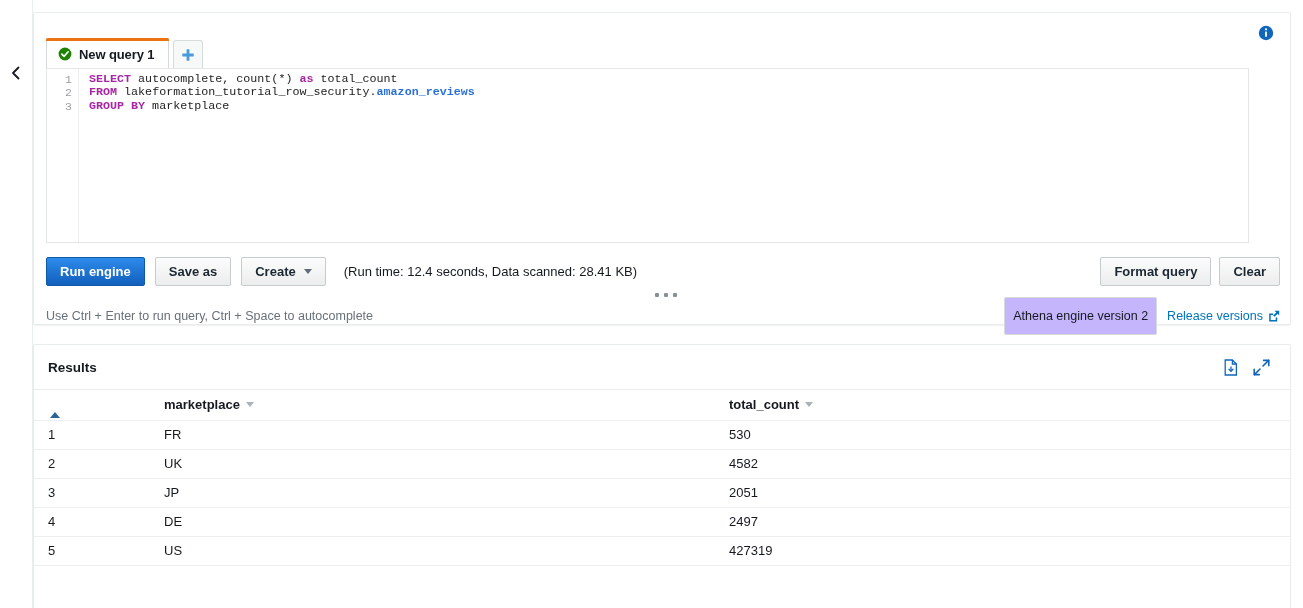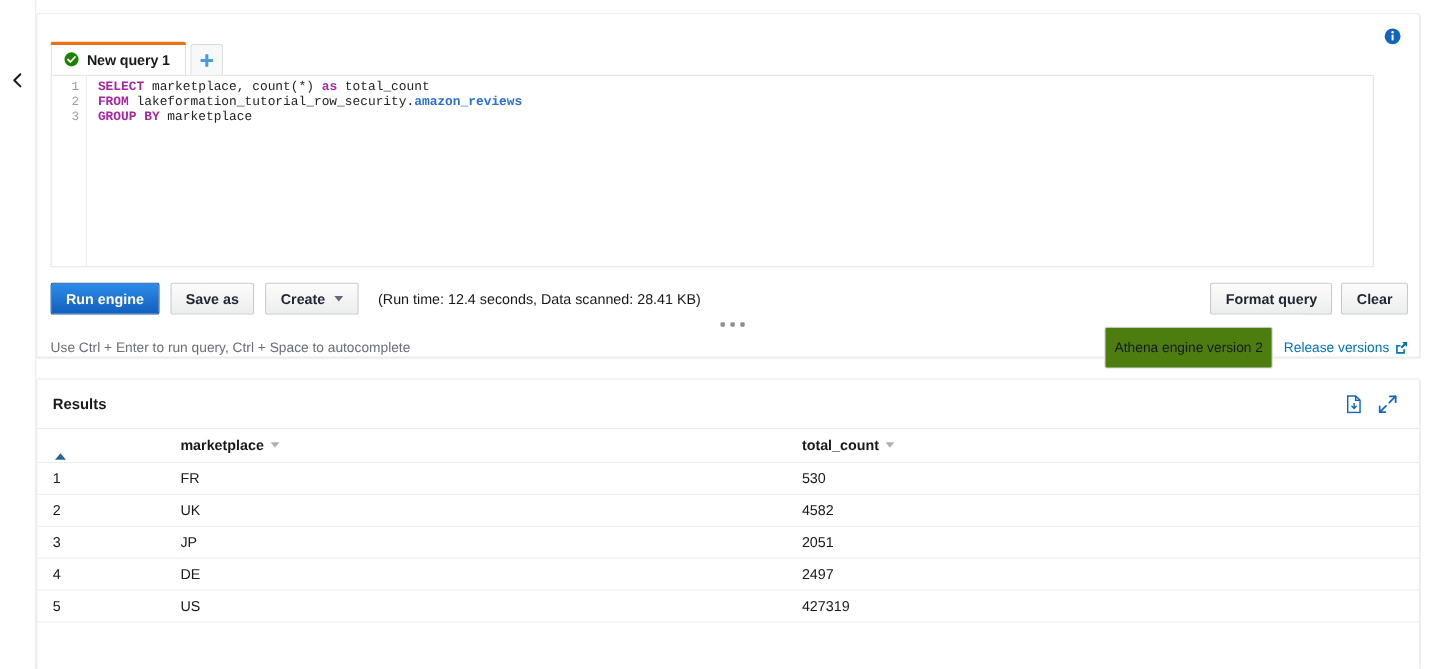--- a/index.html
+++ b/index.html
@@ -205,21 +205,21 @@
   .engine-side {
     margin-left: auto;
     display: flex; align-items: center; gap: 10px;
   }
   .engine-badge {
     display: inline-flex; align-items: center;
     height: 38px;
     padding: 16px 8px;
     font-size: 12.5px;
     color: #16191f;
-    background: #4d7c0f;
+    background: #c4b5fd;
     border: 1px solid #d5dbdb;
     border-radius: 2px;
     white-space: nowrap;
   }
   .link {
     font-size: 12.5px;
     color: #0073bb;
     text-decoration: none;
     cursor: pointer;
     white-space: nowrap;
@@ -336,21 +336,21 @@
         </svg>
       </div>
     </div>
 
     <div class="editor-box">
       <div class="gutter">
         <div>1</div>
         <div>2</div>
         <div>3</div>
       </div>
-      <div class="code" id="code-area"><div><span class="kw">SELECT</span><span> marketplace, count(*) </span><span class="kw">as</span><span> total_count</span></div><div><span class="kw">FROM</span><span> lakeformation_tutorial_row_security.</span><span class="tbl">amazon_reviews</span></div><div><span class="kw">GROUP BY</span><span> marketplace</span></div></div>
+      <div class="code" id="code-area"><div><span class="kw">SELECT</span><span> autocomplete, count(*) </span><span class="kw">as</span><span> total_count</span></div><div><span class="kw">FROM</span><span> lakeformation_tutorial_row_security.</span><span class="tbl">amazon_reviews</span></div><div><span class="kw">GROUP BY</span><span> marketplace</span></div></div>
     </div>
 
     <div class="actionbar">
       <div class="btn btn-primary">Run engine</div>
       <div class="btn btn-normal" style="margin-left:10px;">Save as</div>
       <div class="btn btn-normal" style="margin-left:10px;">
         <span>Create</span>
         <span class="caret-dn"></span>
       </div>
       <div class="runstats">(Run time: 12.4 seconds, Data scanned: 28.41 KB)</div>

